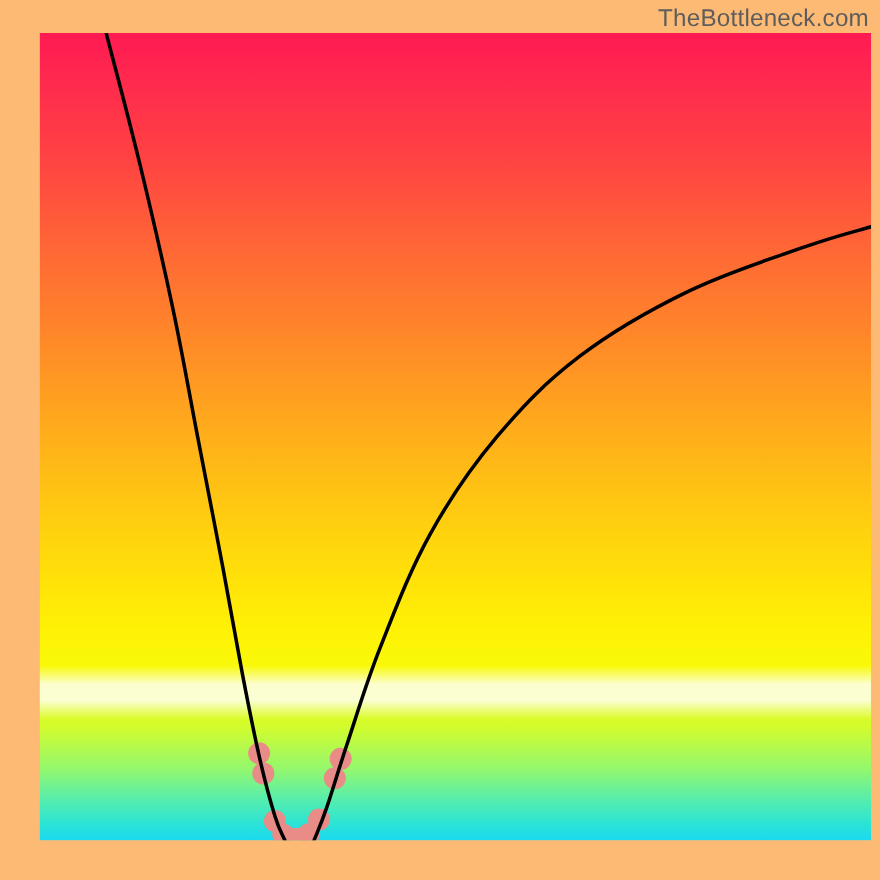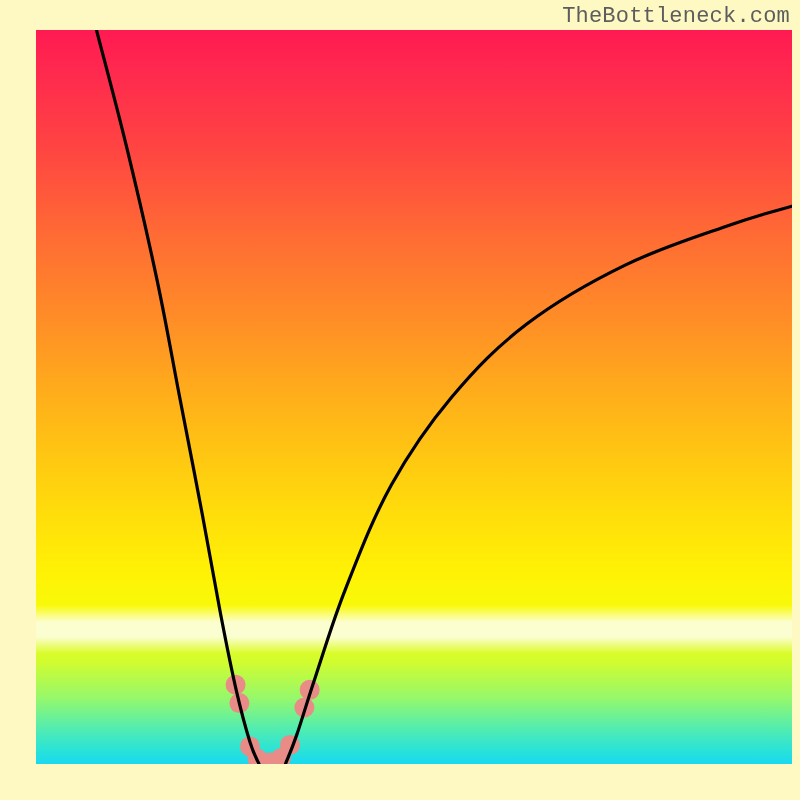--- a/index.html
+++ b/index.html
@@ -8,22 +8,21 @@
     width: 800px;
     height: 800px;
     background: #000;
     overflow: hidden;
     font-family: Arial, Helvetica, sans-serif;
   }
   .frame {
     position: absolute;
     left: 0; top: 0;
     width: 800px; height: 800px;
-    background: #fef9c3;
-    font-family: Liberation Mono, monospace;
+    background: #fdba74;
   }
   .watermark {
     position: absolute;
     top: 4px;
     right: 10px;
     font-size: 22px;
     font-weight: 500;
     color: #5d5d5d;
     letter-spacing: 0.2px;
     user-select: none;

